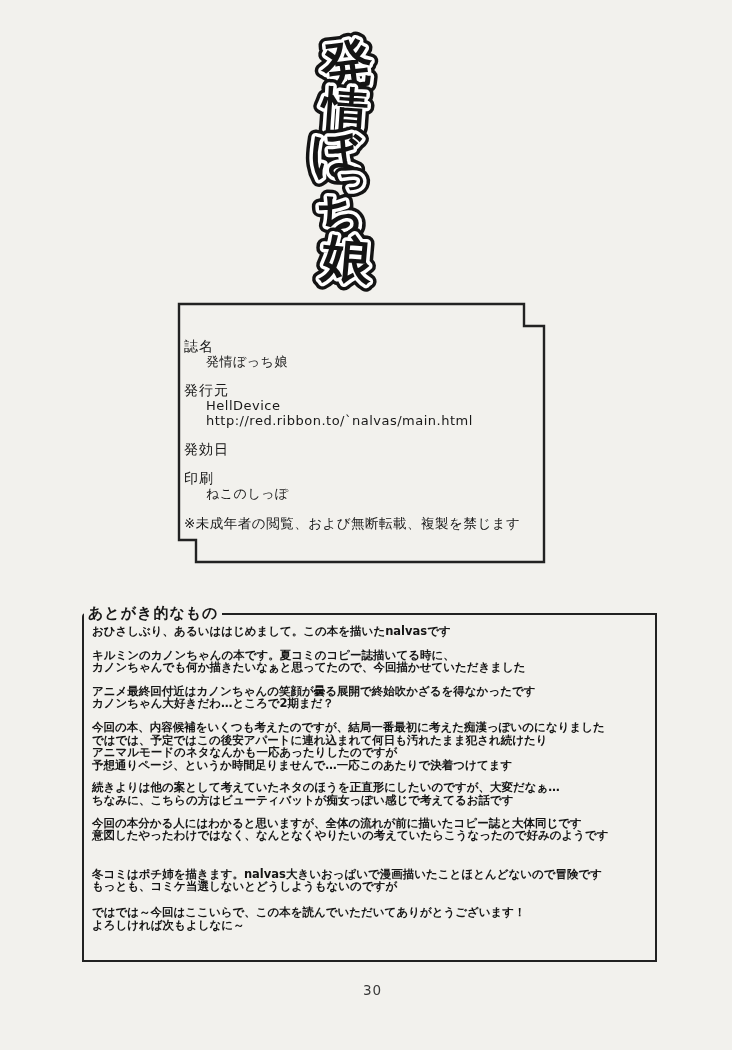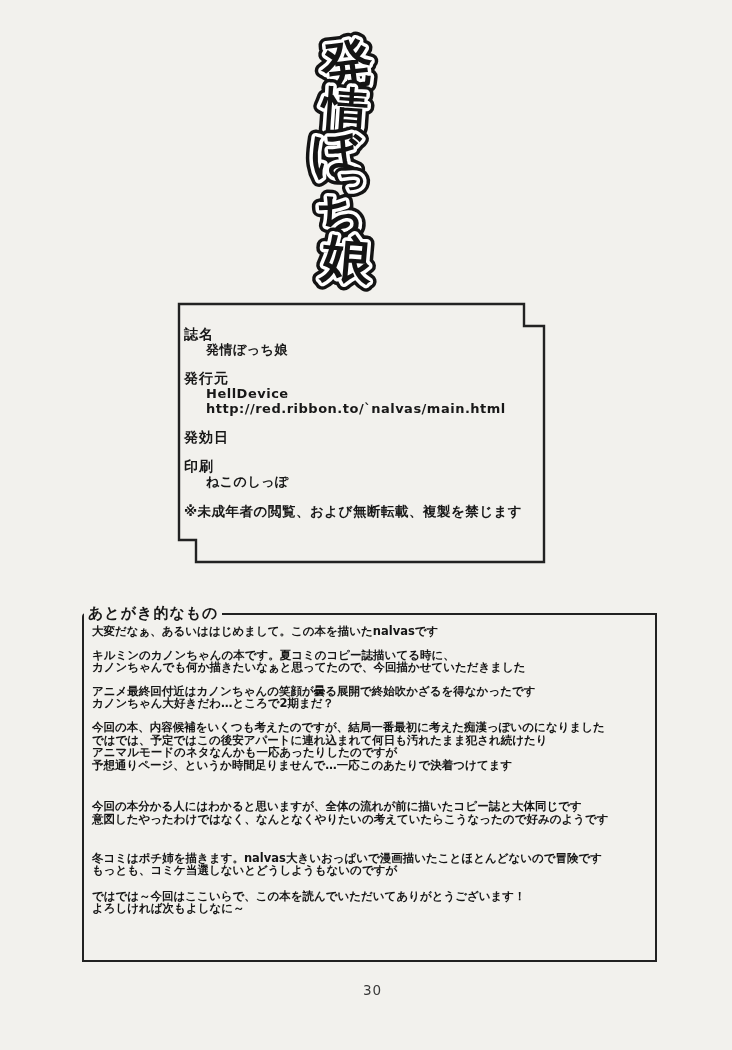--- a/index.html
+++ b/index.html
@@ -13,22 +13,22 @@
   }
   .page{position:absolute;inset:0;}
 
   
   .logo-svg{position:absolute;left:300px;top:33px;width:110px;height:266px;overflow:visible;}
   .logo-svg text{font-family:"DejaVu Sans",sans-serif;font-weight:900;}
 
   
   .colophon-svg{position:absolute;left:176px;top:301px;width:372px;height:264px;}
   .colophon-content{
-    position:absolute;left:184px;top:326px;width:350px;
-    font-weight:700;
+    position:absolute;left:184px;top:338px;width:350px;
+    font-weight:400;
   }
   .colo-label{font-size:14px;line-height:16px;margin-top:13px;letter-spacing:1px;}
   .colo-label:first-child{margin-top:0;}
   .colo-value{font-size:13px;line-height:15px;padding-left:22px;letter-spacing:.5px;}
   .colo-notice{font-size:13.5px;margin-top:14px;letter-spacing:.5px;}
 
   
   .afterword-box{
     position:absolute;left:82px;top:613px;width:571px;height:345px;
     border:2px solid #222;border-radius:4px 0 0 0;
@@ -83,37 +83,41 @@
     <div class="colo-label">発効日</div>
     <div class="colo-label">印刷</div>
     <div class="colo-value">ねこのしっぽ</div>
     <div class="colo-notice">※未成年者の閲覧、および無断転載、複製を禁じます</div>
   </div>
 
   <div class="afterword-box">
     <div class="afterword-heading">あとがき的なもの</div>
     <div class="afterword-body" id="afterword-body">
         <div style="margin-top: 0px;">
-          <div class="aw-line">大変だなぁ、あるいははじめまして。この本を描いたnalvasです</div>
+          <div class="aw-line">おひさしぶり、あるいははじめまして。この本を描いたnalvasです</div>
         </div>
         <div style="margin-top: 11px;">
           <div class="aw-line">キルミンのカノンちゃんの本です。夏コミのコピー誌描いてる時に、</div>
           <div class="aw-line">カノンちゃんでも何か描きたいなぁと思ってたので、今回描かせていただきました</div>
         </div>
         <div style="margin-top: 11px;">
           <div class="aw-line">アニメ最終回付近はカノンちゃんの笑顔が曇る展開で終始吹かざるを得なかったです</div>
           <div class="aw-line">カノンちゃん大好きだわ…ところで2期まだ？</div>
         </div>
         <div style="margin-top: 11px;">
           <div class="aw-line">今回の本、内容候補をいくつも考えたのですが、結局一番最初に考えた痴漢っぽいのになりました</div>
           <div class="aw-line">ではでは、予定ではこの後安アパートに連れ込まれて何日も汚れたまま犯され続けたり</div>
           <div class="aw-line">アニマルモードのネタなんかも一応あったりしたのですが</div>
           <div class="aw-line">予想通りページ、というか時間足りませんで…一応このあたりで決着つけてます</div>
         </div>
-        <div style="margin-top: 29px;">
+        <div style="margin-top: 10px;">
+          <div class="aw-line">続きよりは他の案として考えていたネタのほうを正直形にしたいのですが、大変だなぁ…</div>
+          <div class="aw-line">ちなみに、こちらの方はビューティバットが痴女っぽい感じで考えてるお話です</div>
+        </div>
+        <div style="margin-top: 10px;">
           <div class="aw-line">今回の本分かる人にはわかると思いますが、全体の流れが前に描いたコピー誌と大体同じです</div>
           <div class="aw-line">意図したやったわけではなく、なんとなくやりたいの考えていたらこうなったので好みのようです</div>
         </div>
         <div style="margin-top: 26px;">
           <div class="aw-line">冬コミはポチ姉を描きます。nalvas大きいおっぱいで漫画描いたことほとんどないので冒険です</div>
           <div class="aw-line">もっとも、コミケ当選しないとどうしようもないのですが</div>
         </div>
         <div style="margin-top: 13px;">
           <div class="aw-line">ではでは～今回はここいらで、この本を読んでいただいてありがとうございます！</div>
           <div class="aw-line">よろしければ次もよしなに～</div>

